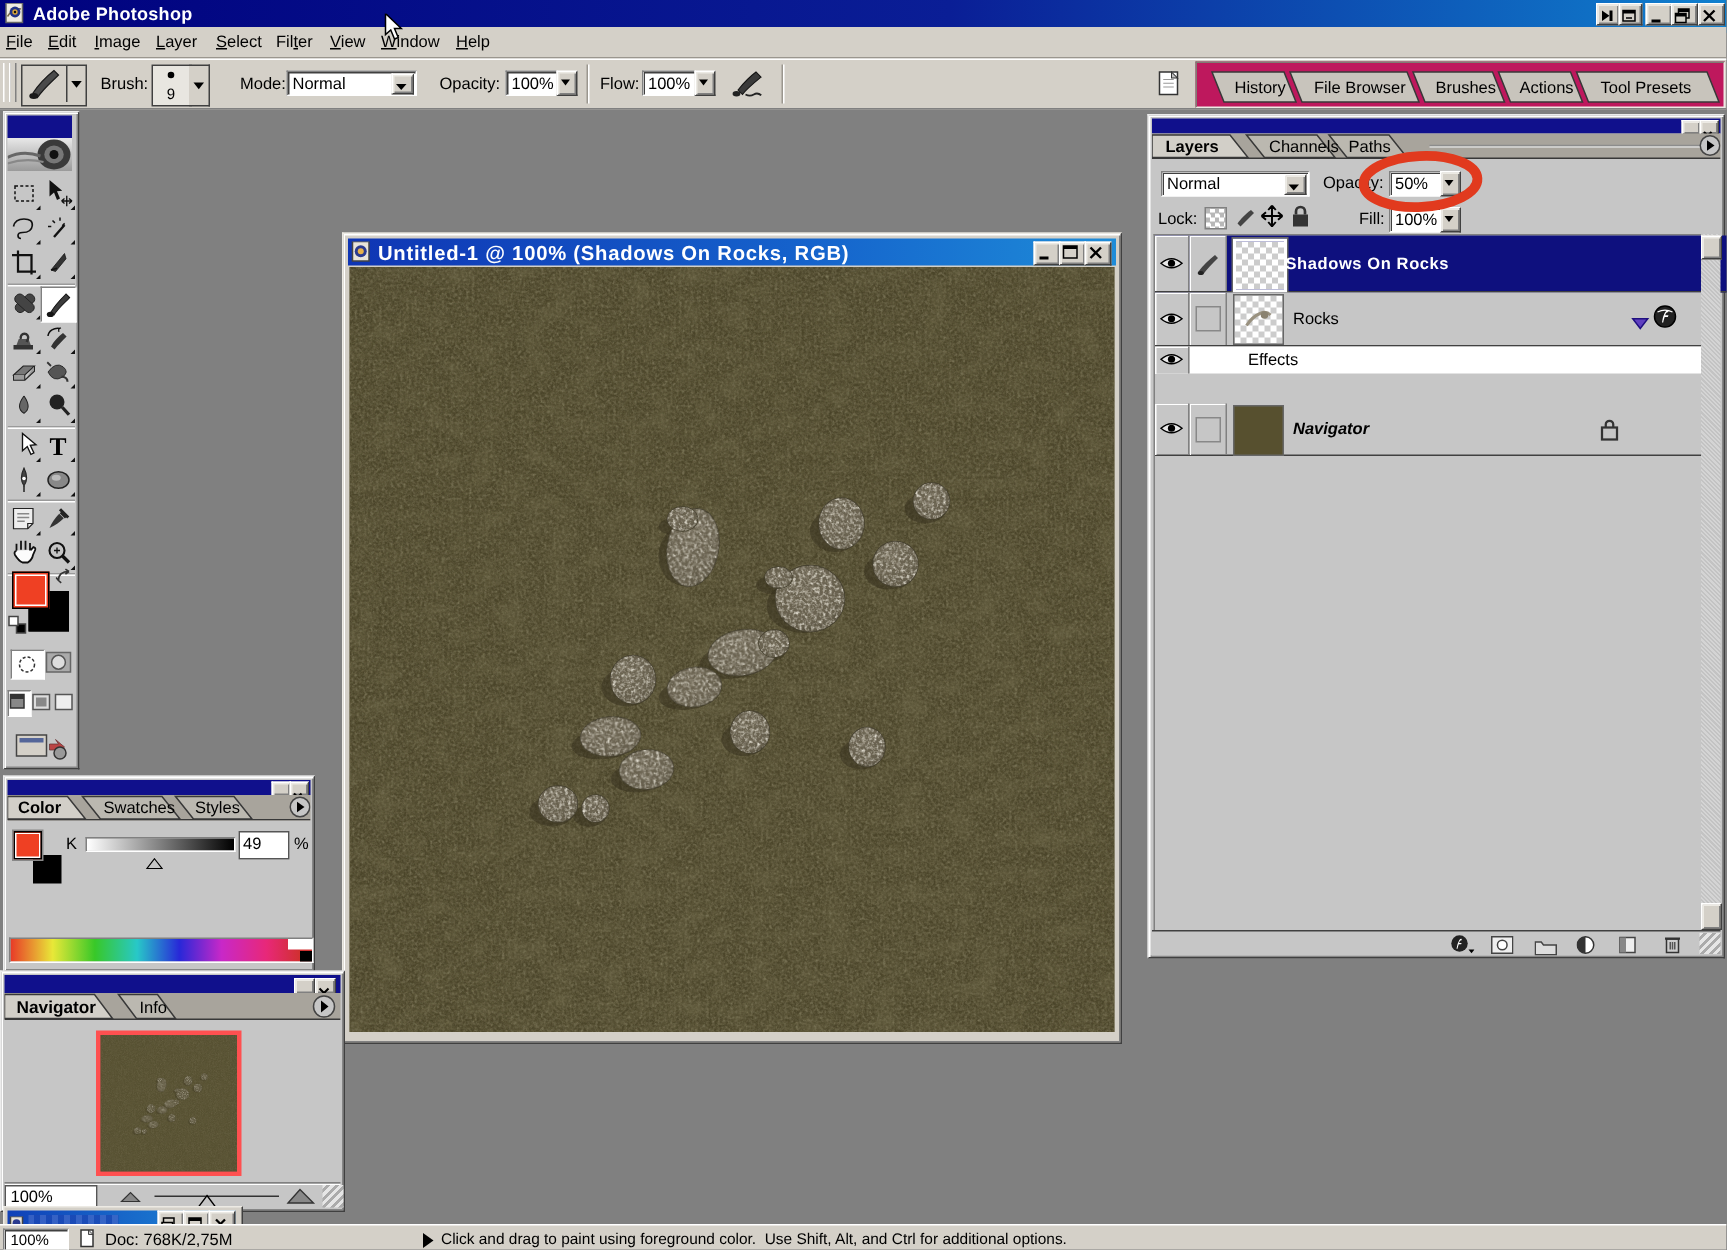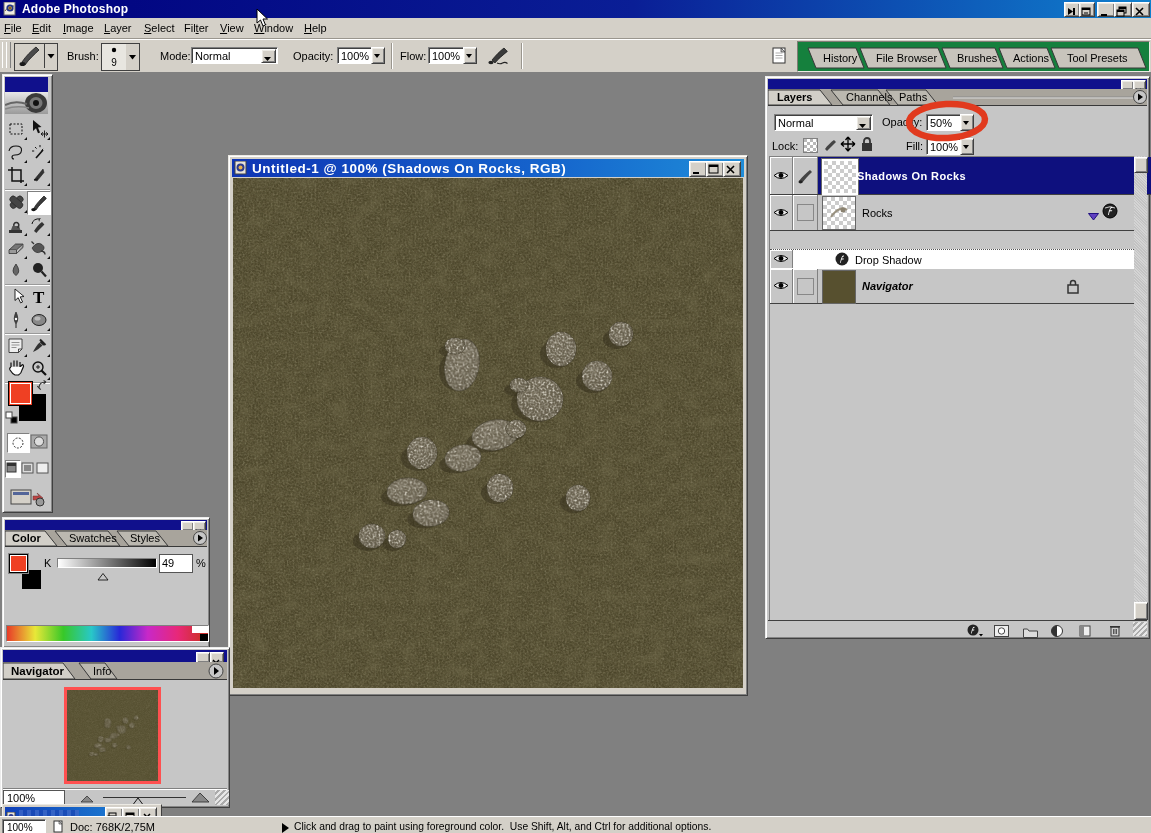--- a/index.html
+++ b/index.html
@@ -113,21 +113,21 @@
         <ellipse cx="5" cy="16.5" rx="2.6" ry="1.8" fill="#222"></ellipse>
         <path d="M11 17 q3 1.5 5.5 0 q2.5-1.5 5 0.5" stroke="#222" fill="none" stroke-width="1.2"></path>
       </svg></div>
   <div class="abs" style="left:521px;top:3px;width:1px;height:26px;background:#9A968E;box-shadow:1px 0 0 #fff;"></div>
 
   <div class="abs" style="left:770px;top:7px;width:20px;height:18px;"><svg width="20" height="18">
         <rect x="3" y="1" width="12" height="15" fill="#fff" stroke="#333"></rect>
         <path d="M11 1 l4 4 h-4 Z" fill="#C0C0C0" stroke="#333" stroke-width="0.7"></path>
         <path d="M5.5 6 h7 M5.5 8.5 h7 M5.5 11 h7" stroke="#999" stroke-width="0.8"></path>
       </svg></div>
-  <div class="abs" style="left:797px;top:1px;width:351px;height:29px;background:#15803d;border:1px solid;border-color:#807C74 #ECEAE4 #ECEAE4 #807C74;">
+  <div class="abs" style="left:797px;top:1px;width:351px;height:29px;background:#be185d;border:1px solid;border-color:#807C74 #ECEAE4 #ECEAE4 #807C74;">
     <svg width="349" height="27" style="position:absolute;left:0;top:0;">
       <g font-family="Liberation Sans" font-size="11">
         <path d="M10 6 L18 26 H66 L58 6 Z" fill="#C8C4BC" stroke="#383838" stroke-width="1"></path>
         <text x="25" y="20" fill="#000">History</text>
         <path d="M62 6 L70 26 H148 L140 6 Z" fill="#C8C4BC" stroke="#383838" stroke-width="1"></path>
         <text x="78" y="20" fill="#000">File Browser</text>
         <path d="M144 6 L152 26 H205 L197 6 Z" fill="#C8C4BC" stroke="#383838" stroke-width="1"></path>
         <text x="159" y="20" fill="#000">Brushes</text>
         <path d="M201 6 L209 26 H257 L249 6 Z" fill="#C8C4BC" stroke="#383838" stroke-width="1"></path>
         <text x="215" y="20" fill="#000">Actions</text>
@@ -550,34 +550,30 @@
       <div class="abs" style="left:317px;top:13px;"><svg width="13" height="10">
             <path d="M1.5 1.5 h10 l-5 6.5 Z" fill="#6040C0" stroke="#201080"></path>
           </svg></div>
       <div class="abs" style="left:332px;top:8px;"><svg width="17" height="17">
             <circle cx="8" cy="8" r="7" fill="#222" stroke="#000"></circle>
             <path d="M6 12 q0.6-4.5 2.2-7 q1-1.6 2.3-1 l-0.5 1.2 q-1-0.4-1.5 1 l-0.4 1 h2.2 l-0.4 1.1 h-2.1 q-0.8 2.2-1 3.7 Z" fill="#fff"></path>
             <path d="M3 5 q5 -2.5 10 0" stroke="#fff" fill="none" stroke-width="0.8"></path>
           </svg></div>
     </div>
 
-
-    <div class="abs" style="left:0;top:92px;width:364px;height:19px;background:#fff;border-top:1px dotted #555;border-bottom:1px solid #404040;">
+    <div class="abs" style="left:0;top:74px;width:364px;height:18px;background:#fff;">
       <div class="abs" style="left:0;top:0;width:22px;height:18px;background:#C6C6C6;border-right:1px solid #808080;box-shadow:inset 1px 1px 0 #fff;">
           <svg width="17" height="11" style="position:absolute;left:3px;top:3px;">
             <path d="M1 5.5 Q8 -0.5 15 5.5 Q8 11.5 1 5.5 Z" fill="#E8E8E8" stroke="#000"></path>
-            <circle cx="8" c5="5.5" cy="5.5" r="2.4" fill="#000"></circle>
+            <circle cx="8" cy="5.5" r="2.4" fill="#000"></circle>
           </svg>
         </div>
-      <div class="abs" style="left:65px;top:2px;"><svg width="15" height="15">
-            <circle cx="7" cy="7" r="6.5" fill="#222"></circle>
-            <path d="M5 11 q0.6-4 2-6.5 q0.9-1.4 2-0.9 l-0.4 1.1 q-0.9-0.3-1.3 0.9 l-0.3 0.9 h1.9 l-0.3 1 h-1.9 q-0.7 2-0.9 3.3 Z" fill="#fff"></path>
-          </svg></div>
-      <div class="abs" style="left:85px;top:4px;font-size:11px;color:#000;">Drop Shadow</div>
-    </div>
+      <div class="abs" style="left:62px;top:3px;font-size:11px;color:#000;">Effects</div>
+    </div>
+
 
     <div class="abs" style="left:0;top:112px;width:364px;height:34px;background:#C6C6C6;border-bottom:1px solid #404040;">
       <div class="abs" style="left:0;top:0;width:22px;height:34px;border-right:1px solid #808080;box-shadow:inset 1px 1px 0 #fff;">
           <svg width="17" height="11" style="position:absolute;left:3px;top:11px;">
             <path d="M1 5.5 Q8 -0.5 15 5.5 Q8 11.5 1 5.5 Z" fill="#E8E8E8" stroke="#000"></path>
             <circle cx="8" cy="5.5" r="2.4" fill="#000"></circle>
           </svg>
         </div>
       <div class="abs" style="left:23px;top:0;width:24px;height:34px;border-right:1px solid #808080;box-shadow:inset 1px 1px 0 #fff;">
           <div class="abs" style="left:4px;top:9px;width:15px;height:15px;border:1px solid #888;"></div>

